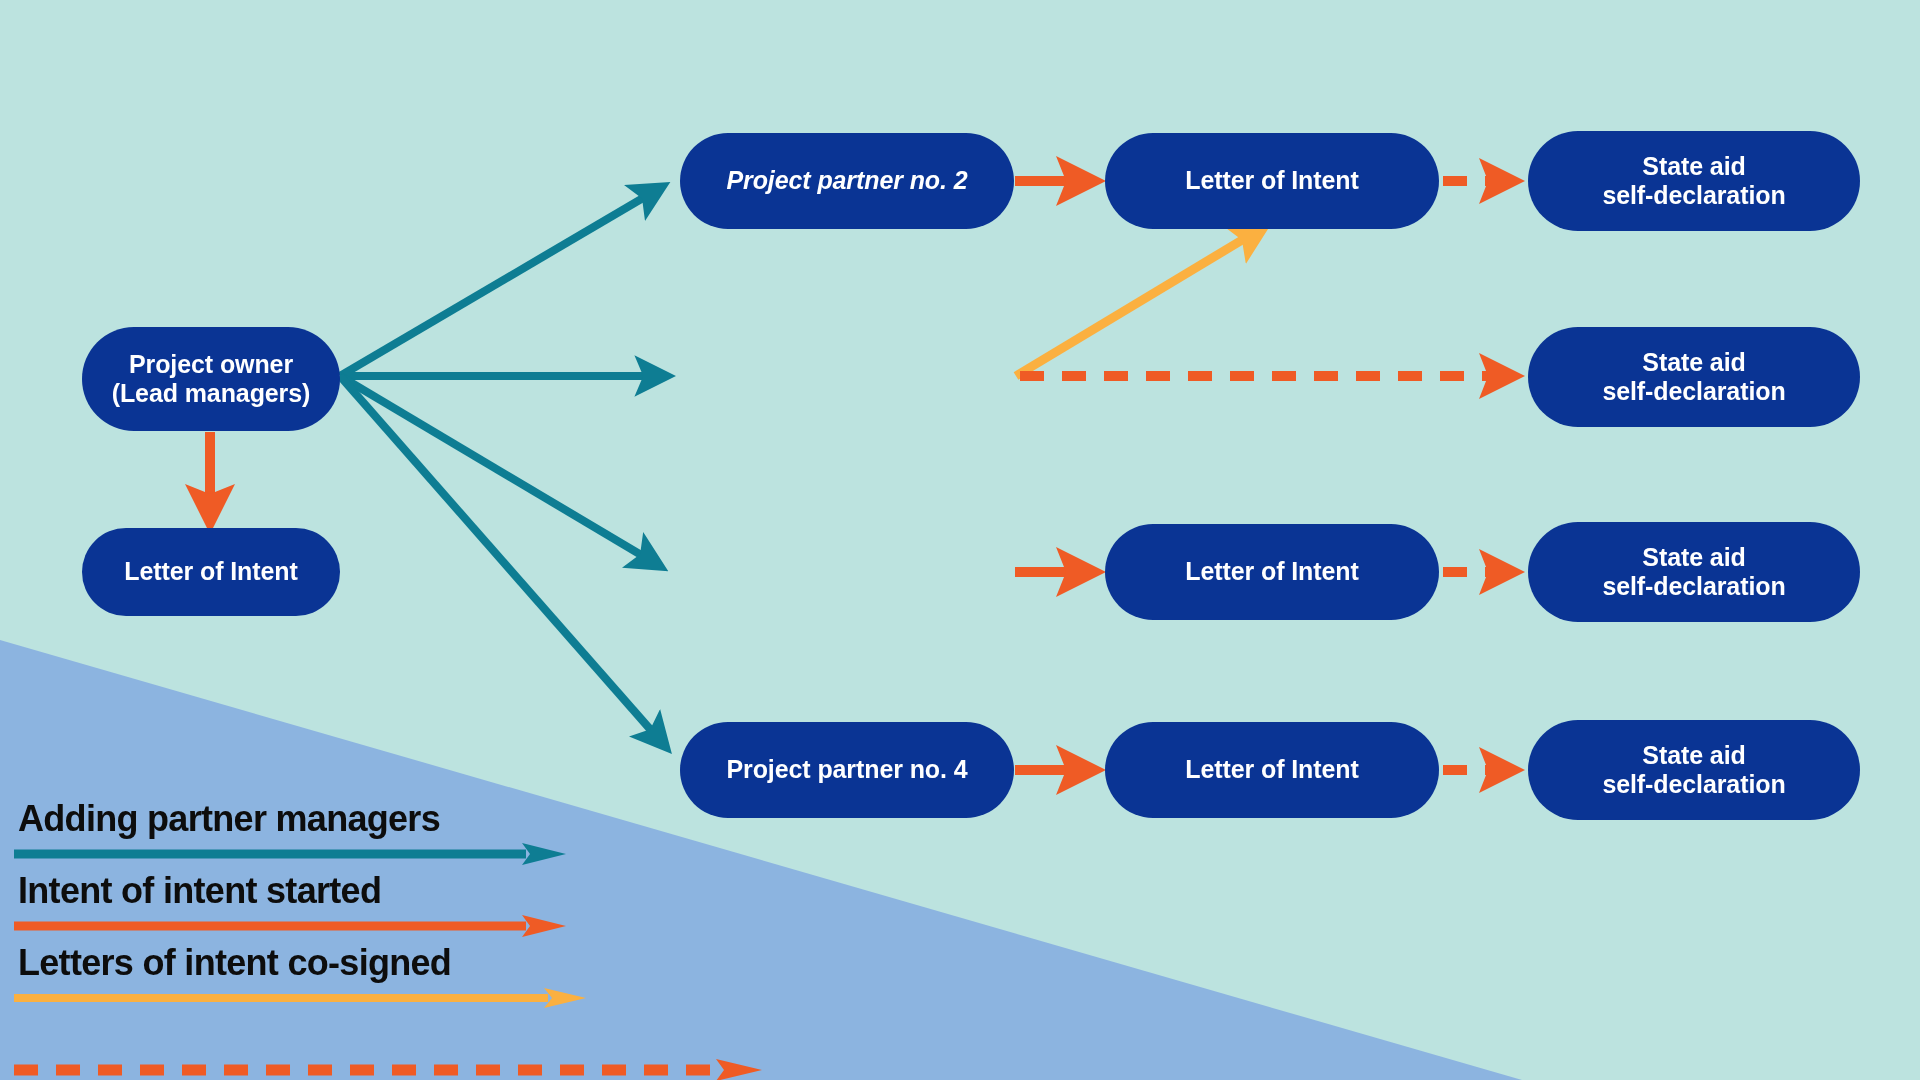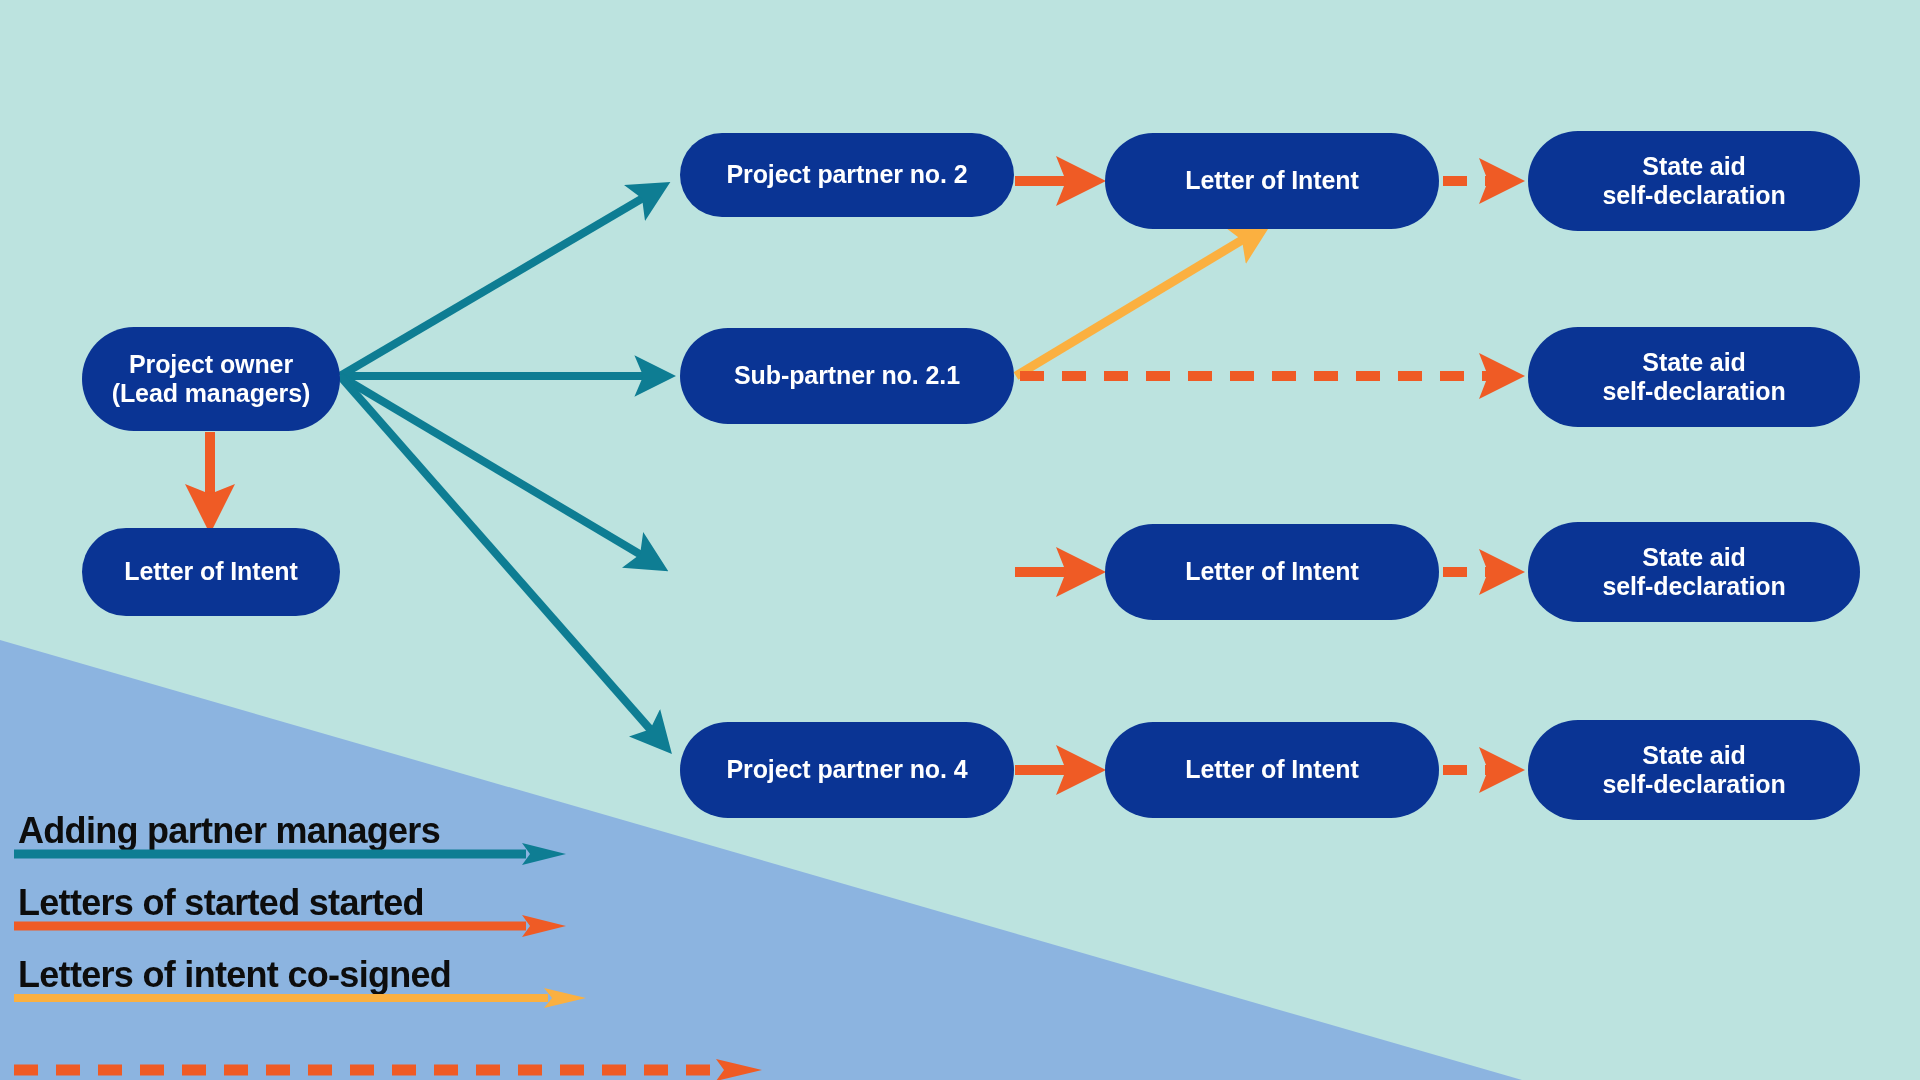--- a/index.html
+++ b/index.html
@@ -25,21 +25,21 @@
     line-height:1.17;
     letter-spacing:-0.1px;
     box-sizing:border-box;
     padding:4px 14px;
     z-index:3;
   }
 
   #legend { position:absolute; left:0; top:800px; width:820px; z-index:4; }
   .leg-row { position:relative; height:72px; }
   .leg-label {
-    position:absolute; left:18px; top:12px;
+    position:absolute; left:18px; top:0;
     font-size:36px; font-weight:bold; color:#0d0d0d;
     letter-spacing:-0.7px; white-space:nowrap;
     line-height:1.05;
   }
   .leg-arrow { position:absolute; left:14px; top:43px; height:22px; }
 </style>
 </head>
 <body>
 
 <div id="stage">
@@ -93,27 +93,24 @@
     <span>
       <span>Project owner</span><br>
       <span>(Lead managers)</span>
     </span>
   </div>
 
   <div class="node" style="left:82px; top:528px; width:258px; height:88px;">
     <span>Letter of Intent</span>
   </div>
 
-  <div class="node" style="left:680px; top:133px; width:334px; height:84px;">
+  <div class="node" style="left:680px; top:133px; width:334px; height:96px;font-style:italic;">
     <span>Project partner no. 2</span>
   </div>
 
-  <div class="node" style="left:680px; top:328px; width:334px; height:96px;">
-    <span>Sub-partner no. 2.1</span>
-  </div>
 
 
   <div class="node" style="left:680px; top:722px; width:334px; height:96px;">
     <span>Project partner no. 4</span>
   </div>
 
   <div class="node" style="left:1105px; top:133px; width:334px; height:96px;">
     <span>Letter of Intent</span>
   </div>
 
@@ -157,21 +154,21 @@
 
     <div class="leg-row">
       <div class="leg-label">Adding partner managers</div>
       <svg class="leg-arrow" width="560" height="22" viewBox="0 0 560 22">
         <line x1="0" y1="11" x2="512" y2="11" stroke="#0e7d93" stroke-width="9"></line>
         <path d="M508,0 L552,11 L508,22 L516,11 Z" fill="#0e7d93"></path>
       </svg>
     </div>
 
     <div class="leg-row">
-      <div class="leg-label">Letters of started started</div>
+      <div class="leg-label">Intent of intent started</div>
       <svg class="leg-arrow" width="560" height="22" viewBox="0 0 560 22">
         <line x1="0" y1="11" x2="512" y2="11" stroke="#ef5b25" stroke-width="9"></line>
         <path d="M508,0 L552,11 L508,22 L516,11 Z" fill="#ef5b25"></path>
       </svg>
     </div>
 
     <div class="leg-row">
       <div class="leg-label">Letters of intent co-signed</div>
       <svg class="leg-arrow" width="580" height="22" viewBox="0 0 580 22">
         <line x1="0" y1="11" x2="534" y2="11" stroke="#fbb040" stroke-width="8"></line>

